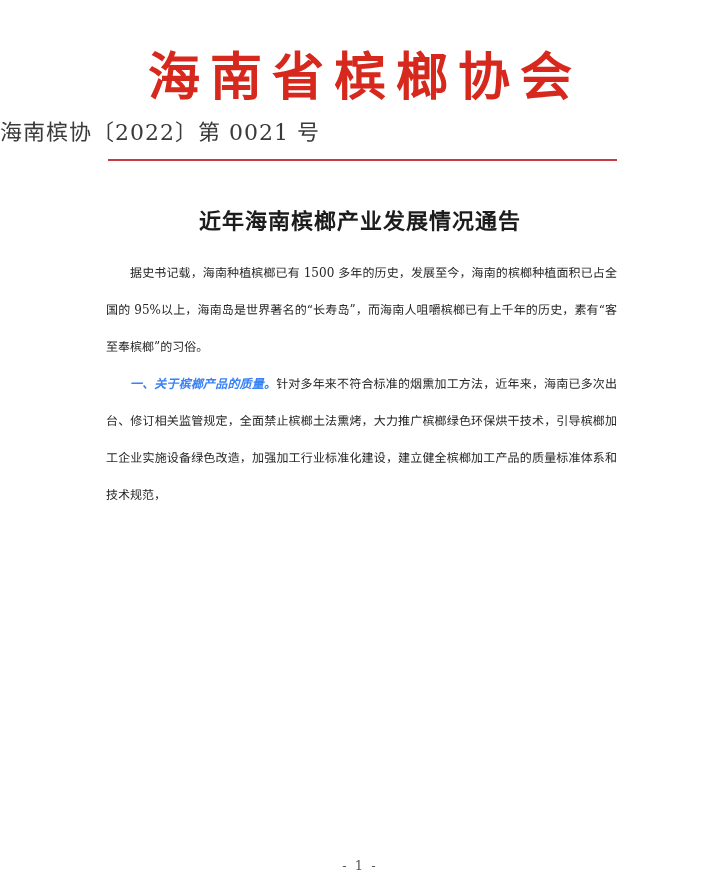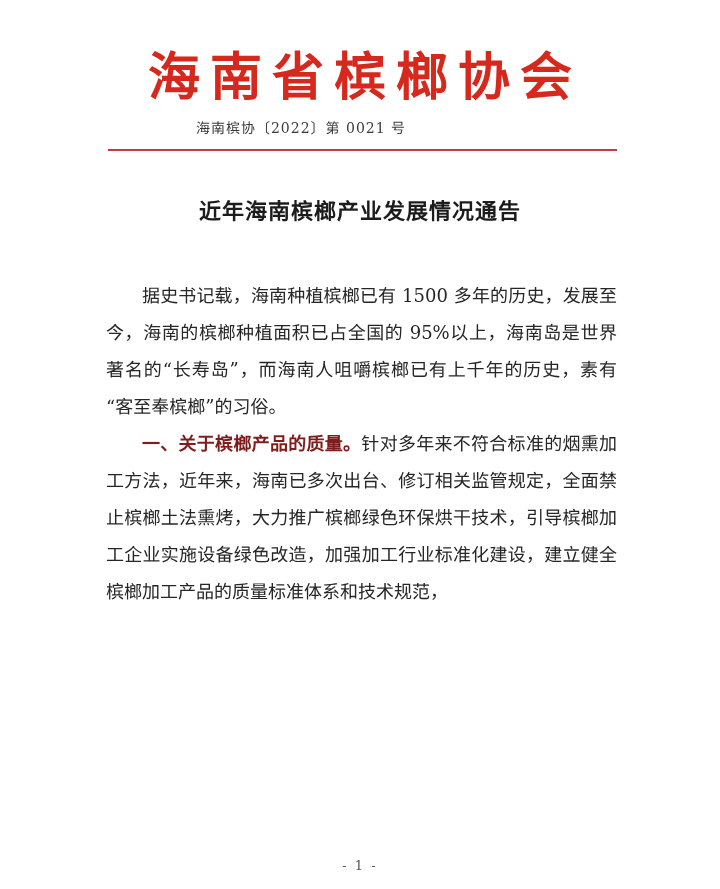--- a/index.html
+++ b/index.html
@@ -29,54 +29,55 @@
     font-size: 52px;
     line-height: 1.12;
     font-weight: bold;
     letter-spacing: 10px;
     color: var(--header-red, #d7281d);
     font-family: "DejaVu Serif", serif;
   }
   .doc-number {
     margin-top: 14px;
     padding-right: 118px;
-    text-align: center;
-    font-size: 14px;
+    text-align: left;
+    font-size: 22px;
     line-height: 1.2;
     color: #3a3a3a;
     letter-spacing: 1px;
   }
   .red-rule {
     margin: 12px 103px 0 108px;
     height: 2px;
     background: var(--rule-red, #c43b45);
   }
   .notice-title {
     margin-top: 42px;
     text-align: center;
     font-size: 22px;
     font-weight: bold;
     letter-spacing: 1px;
     color: #1c1c1c;
   }
   .notice-body {
-    margin: 52px 103px 0 106px;
-    font-size: 18px;
+    margin: 20px 103px 0 106px;
+    font-size: 12px;
     line-height: 37px;
     text-align: justify;
     text-justify: inter-ideograph;
     color: var(--text-color, #262626);
   }
   .notice-body p {
     text-indent: 2em;
     margin: 0;
   }
   .para-lead {
     font-weight: bold;
-    color: #7f1d1d;
+    color: #3b82f6;
+    font-style: italic;
   }
   .page-footer {
     position: absolute;
     bottom: 16px;
     left: 0;
     width: 100%;
     text-align: center;
     font-size: 13px;
     letter-spacing: 2px;
     color: #595959;

